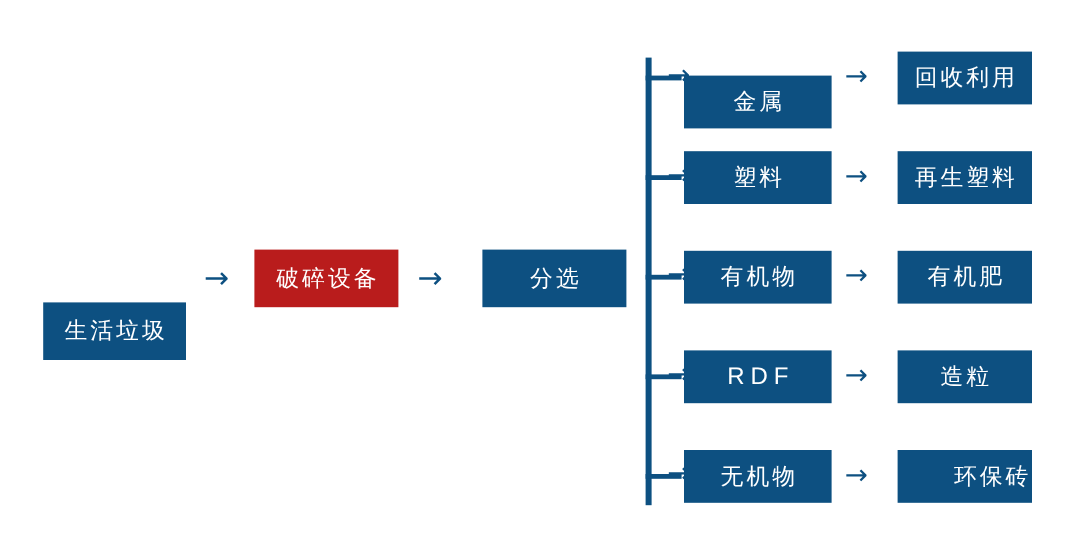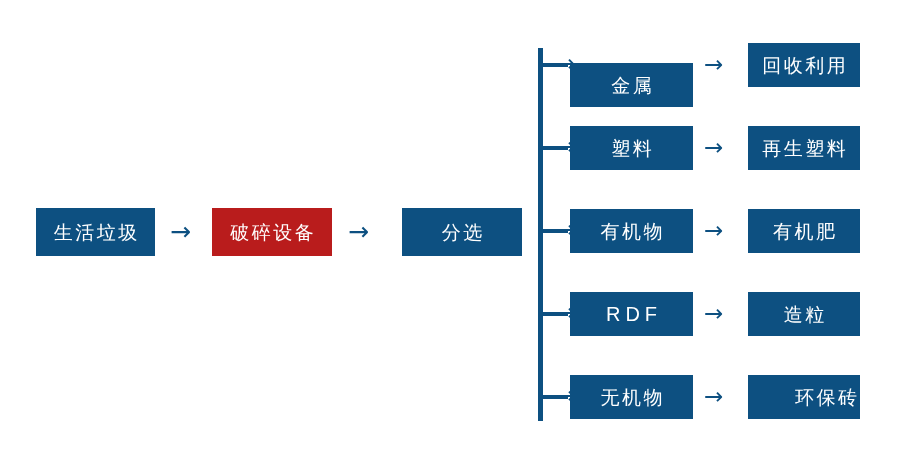--- a/index.html
+++ b/index.html
@@ -33,21 +33,21 @@
   }
   .node.blue { background: #0d5081; }
   .node.red  { background: #b91c1c; }
   .node.latin {
     font-size: 20px;
     letter-spacing: 5px;
     text-indent: 5px;
   }
   
   .main-node { top: 208px; height: 48px; }
-  .n-waste   { left: 36px;  width: 119px; }
+  .n-waste   { left: 36px;  width: 119px; margin-top: 44px; }
   .n-crusher { left: 212px; width: 120px; }
   .n-sort    { left: 390px; width: 120px; margin-left: 12px; }
 
   
   .arrow {
     position: absolute;
     color: #0d5081;
     font-size: 25px;
     line-height: 1;
     font-family: "DejaVu Sans", sans-serif;

